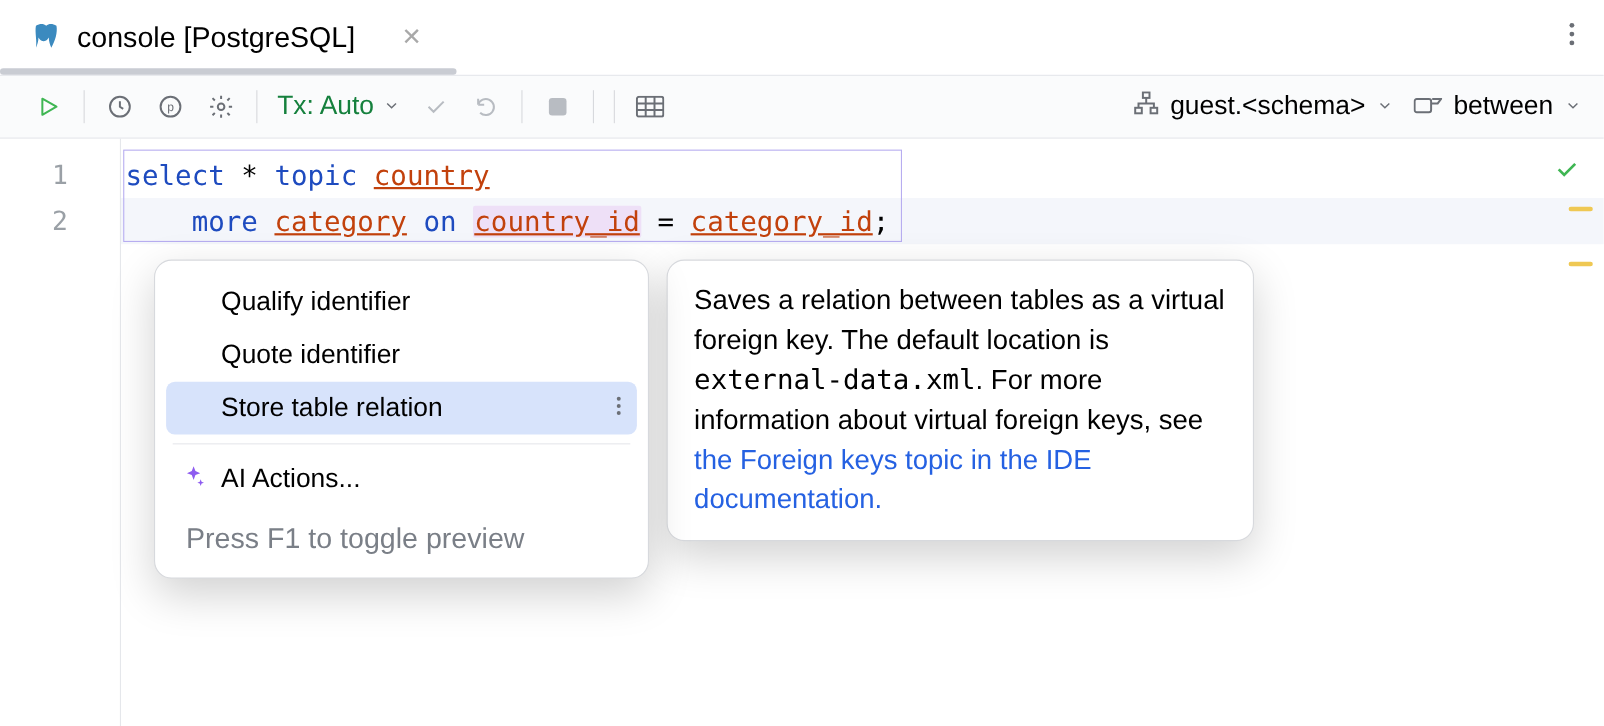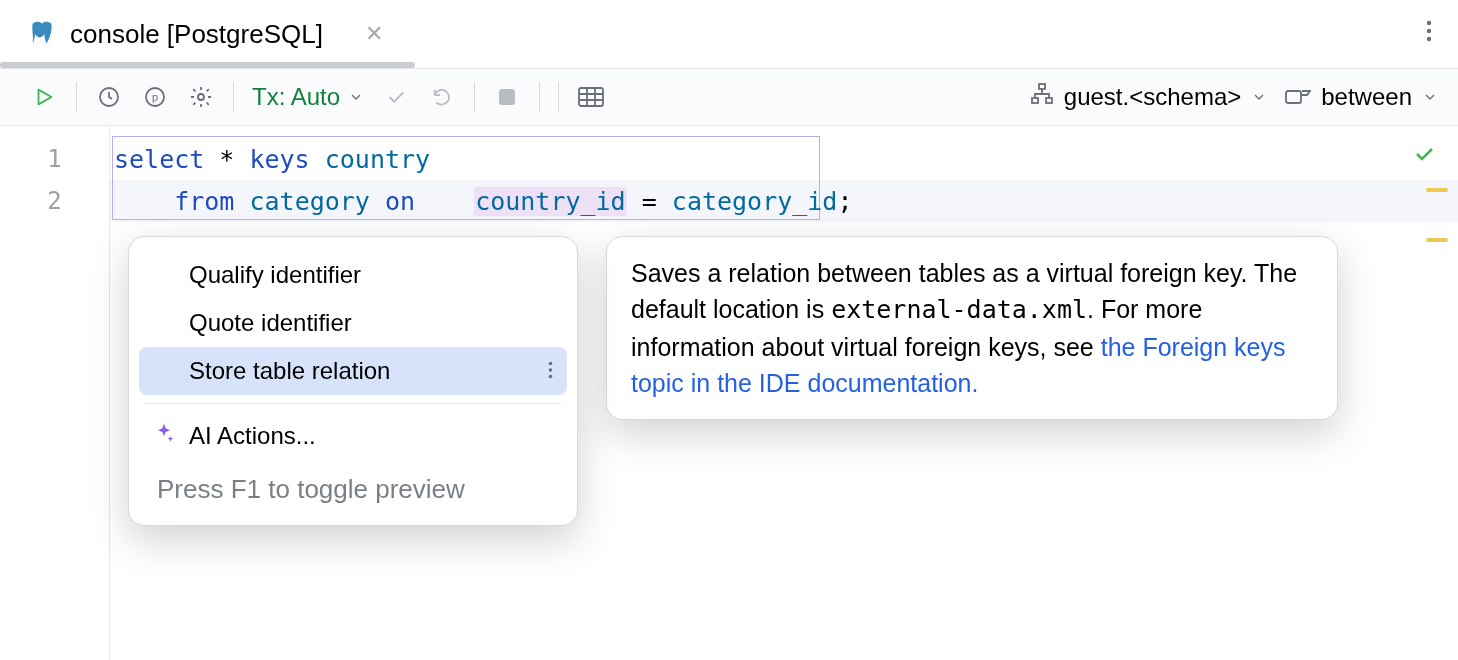--- a/index.html
+++ b/index.html
@@ -125,46 +125,45 @@
   .sel-box {
     position: absolute;
     top: 10px; left: 2px;
     width: 708px; height: 84px;
     border: 1px solid #b7adf0;
     pointer-events: none;
     z-index: 1;
   }
   .codeline > * { z-index: 2; position: relative; }
   .kw { color: #1e4bbf; }
-  .ident { color: #0369a1; }
+  .ident { color: #c2410c; text-decoration: underline; }
   .star { color: #000; }
   .token-hl {
     background: #eee0f7;
     border-radius: 2px;
     padding: 0 1px;
-    margin-left: 44px;
   }
 
   .ok-check {
     position: absolute;
     top: 16px; right: 22px;
     color: #3fb653;
   }
   .warnbar {
     position: absolute;
     right: 10px;
     width: 22px; height: 4px;
     background: #efc853;
     border-radius: 2px;
   }
 
   
   .ctxmenu {
     position: absolute;
-    top: 236px; left: 128px;
+    top: 236px; left: 140px;
     width: 450px;
     background: #fff;
     border: 1px solid #d7d9dd;
     border-radius: 16px;
     box-shadow: 0 14px 40px rgba(0,0,0,0.18);
     padding: 14px 10px;
     z-index: 10;
   }
   .ctx-item {
     height: 48px;
@@ -191,21 +190,21 @@
   .ctx-hint {
     padding: 14px 18px 6px;
     font-size: 26px;
     color: #7a7f87;
   }
 
   
   .doc-popup {
     position: absolute;
     top: 236px; left: 606px;
-    width: 732px;
+    width: 534px;
     background: #fff;
     border: 1px solid #d7d9dd;
     border-radius: 16px;
     box-shadow: 0 14px 40px rgba(0,0,0,0.18);
     padding: 18px 24px;
     font-size: 25px;
     line-height: 1.45;
     z-index: 9;
   }
   .doc-popup code {
@@ -328,22 +327,22 @@
 </div>
 
 <div class="editor-area">
   <div class="gutter">
     <div class="ln">1</div>
     <div class="ln">2</div>
   </div>
   <div class="code">
     <div class="hl-line2"></div>
     <div class="sel-box"></div>
-    <div class="codeline"><span class="kw">select</span><span class="star"> * </span><span class="kw">keys</span><span> </span><span class="ident">country</span></div>
-    <div class="codeline"><span>    </span><span class="kw">from</span><span> </span><span class="ident">category</span><span> </span><span class="kw">on</span><span> </span><span class="ident token-hl">country_id</span><span> = </span><span class="ident">category_id</span><span>;</span></div>
+    <div class="codeline"><span class="kw">select</span><span class="star"> * </span><span class="kw">topic</span><span> </span><span class="ident">country</span></div>
+    <div class="codeline"><span>    </span><span class="kw">more</span><span> </span><span class="ident">category</span><span> </span><span class="kw">on</span><span> </span><span class="ident token-hl">country_id</span><span> = </span><span class="ident">category_id</span><span>;</span></div>
 
     <span class="ok-check">
       <svg width="24" height="24" viewBox="0 0 24 24">
           <path d="M5 12l5 5L20 7" fill="none" stroke="currentColor" stroke-width="2.5"></path>
         </svg>
     </span>
     <span class="warnbar" style="top:62px"></span>
     <span class="warnbar" style="top:112px"></span>
   </div>
 </div>

